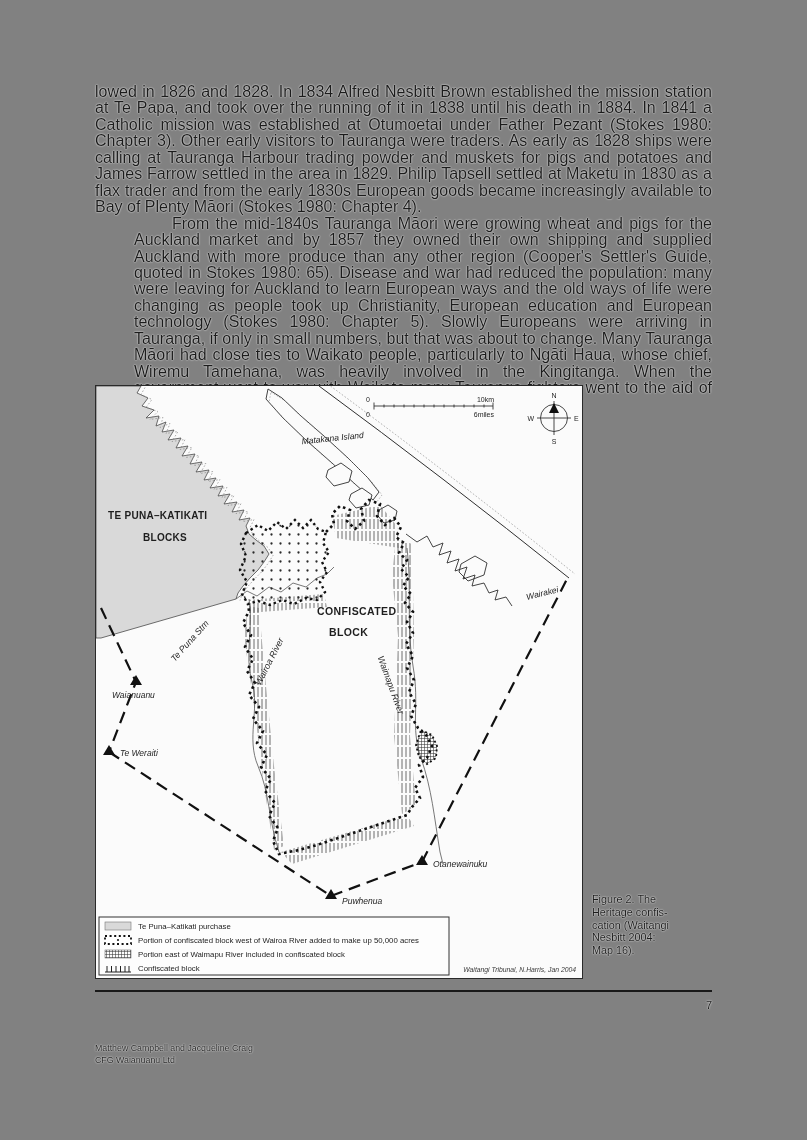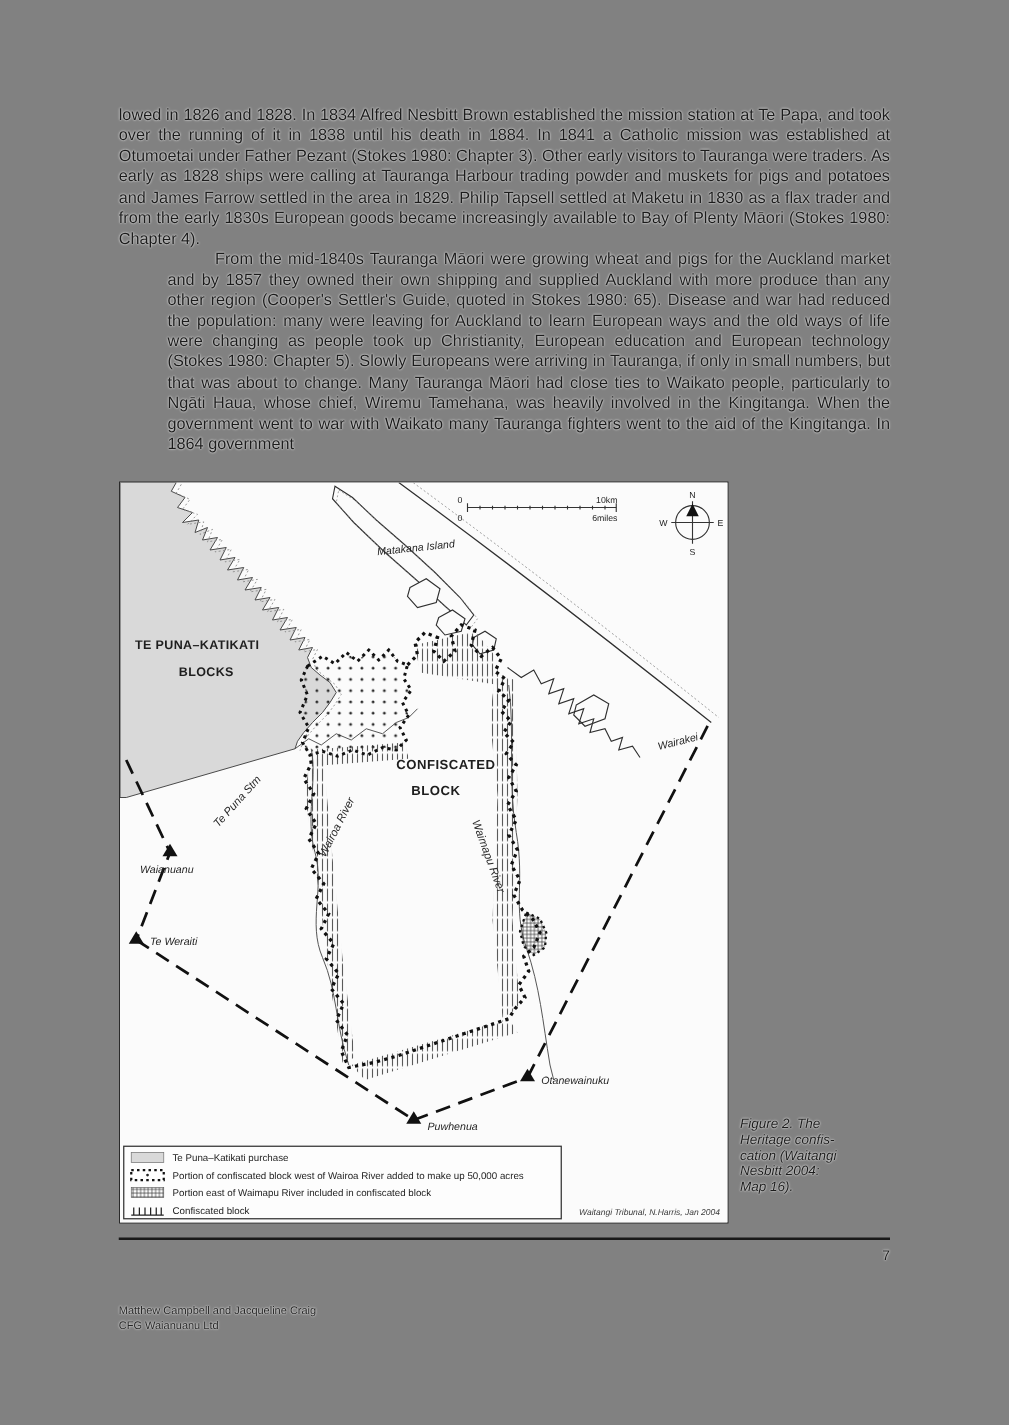--- a/index.html
+++ b/index.html
@@ -4,32 +4,32 @@
 <style>
   html,body{margin:0;padding:0;}
   body{
     width:807px;height:1140px;position:relative;overflow:hidden;
     background:#818181;
     font-family:"Liberation Sans",sans-serif;
   }
   .halo{text-shadow:0 0 2px rgba(255,255,255,.85),0 0 1px rgba(255,255,255,.7);}
   #bodytext{
     position:absolute;left:95px;top:84px;width:617px;
-    font-size:13px;line-height:16.45px;color:#1c1c1c;
+    font-size:16px;line-height:16.45px;color:#1c1c1c;
     text-align:justify;
   }
   #bodytext p{margin:0;}
   #bodytext p.indent{text-indent:38px;margin-left:39px;}
   .map-box{
     position:absolute;left:95px;top:385px;width:486px;height:592px;
     background:#fbfbfb;border:1.6px solid #2a2a2a;box-sizing:content-box;
   }
   .fig-caption{
     position:absolute;left:592px;top:893px;width:118px;
-    font-style:italic;font-size:10.8px;line-height:12.8px;color:#1c1c1c;
+    font-size:10.8px;line-height:12.8px;color:#1c1c1c;
   }
   .footer-rule{position:absolute;left:95px;top:990px;width:617px;height:2px;background:#191919;}
   .footer-left{position:absolute;left:95px;top:1007px;font-size:8.8px;line-height:11.5px;color:#262626;margin-top:36px;}
   .page-num{position:absolute;left:612px;top:999px;width:100px;text-align:right;font-size:11px;color:#1c1c1c;}
   svg text{fill:#1e1e1e;}
   .maplbl{font-style:italic;font-size:8.5px;}
   .blocklbl{font-weight:bold;font-size:10px;letter-spacing:.3px;}
   .conflbl{font-weight:bold;font-size:10.5px;letter-spacing:.4px;}
   .riverlbl{font-style:italic;font-size:9px;fill:#2a2a2a;}
   .tinylbl{font-size:7px;}

